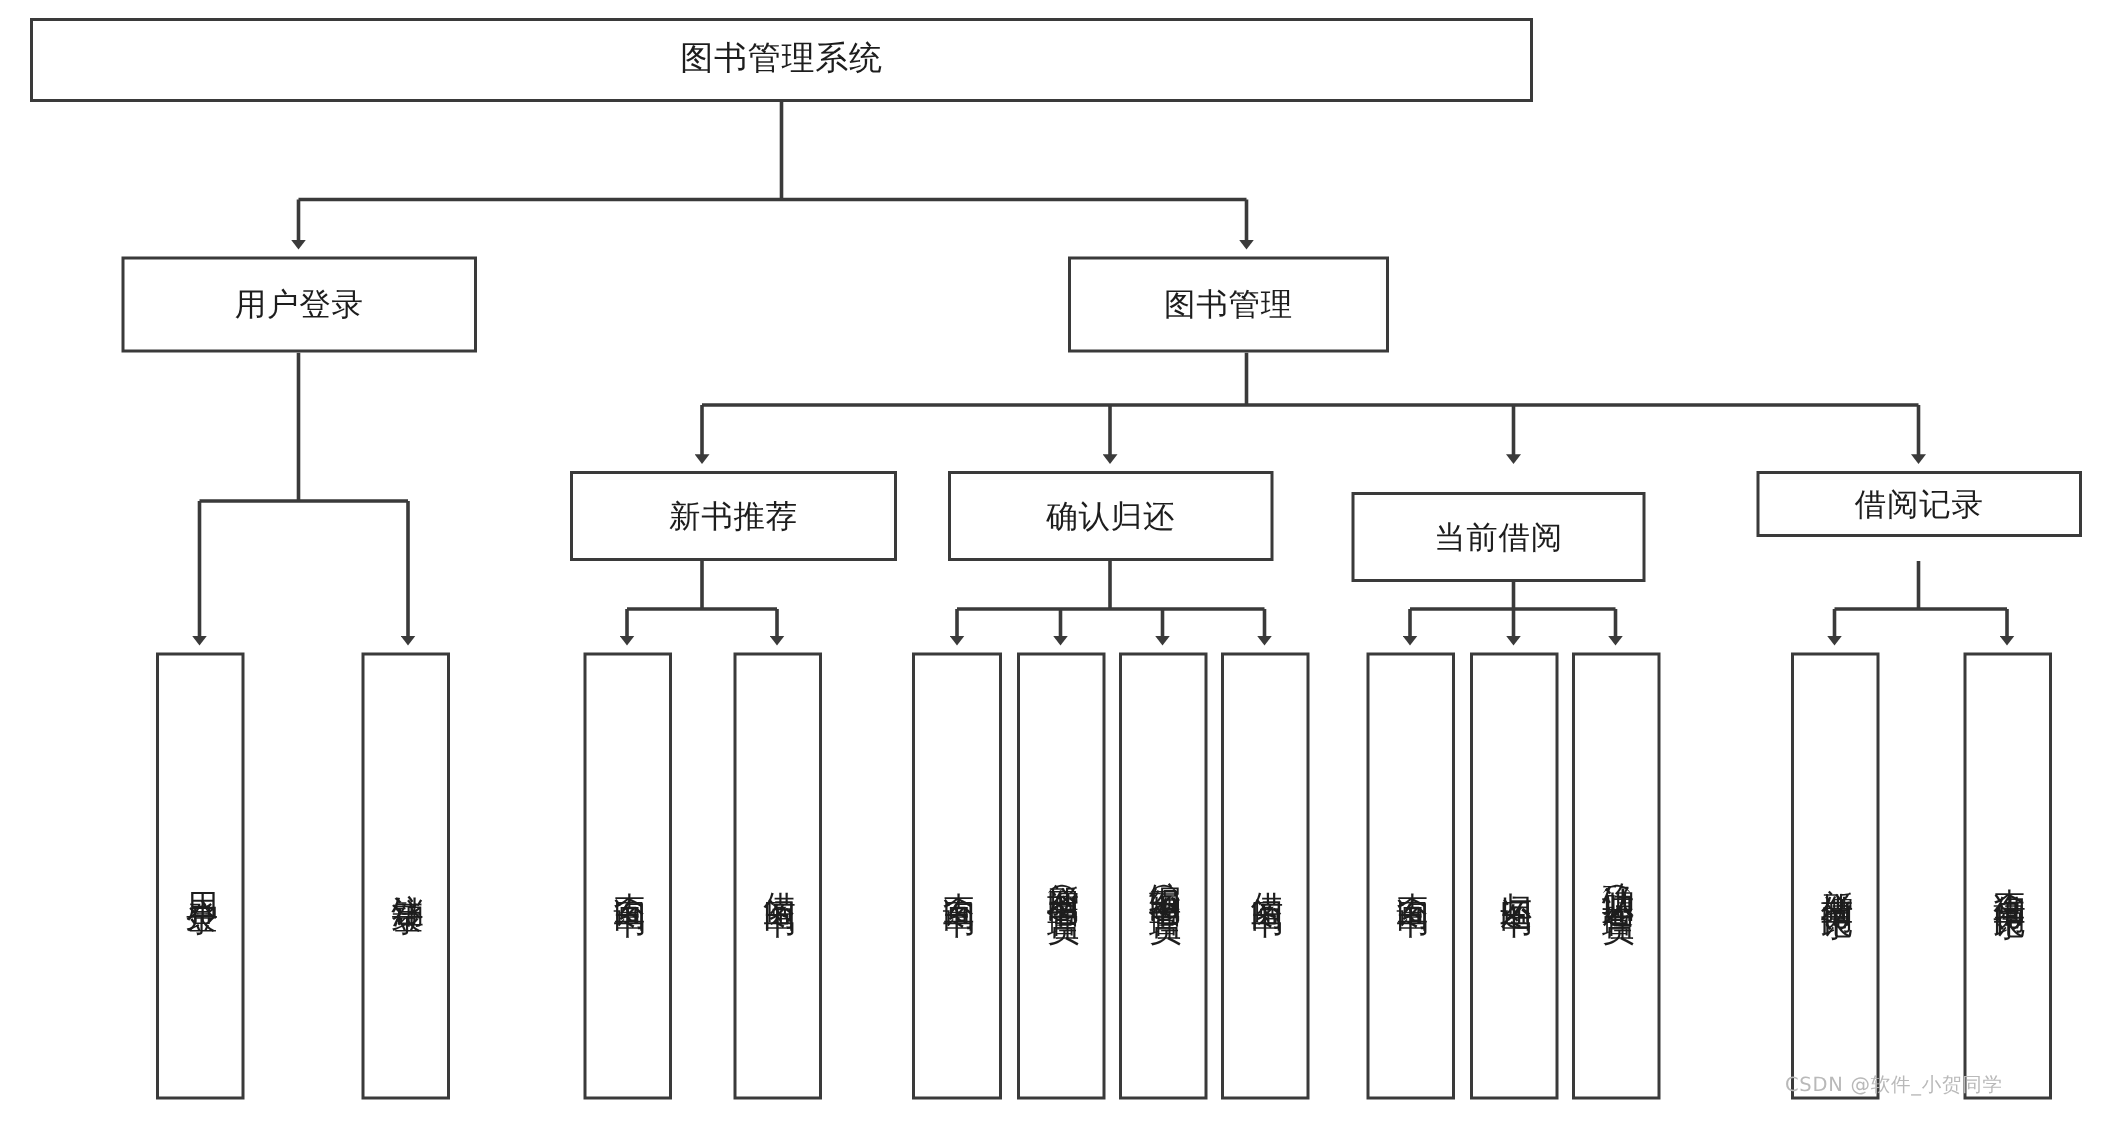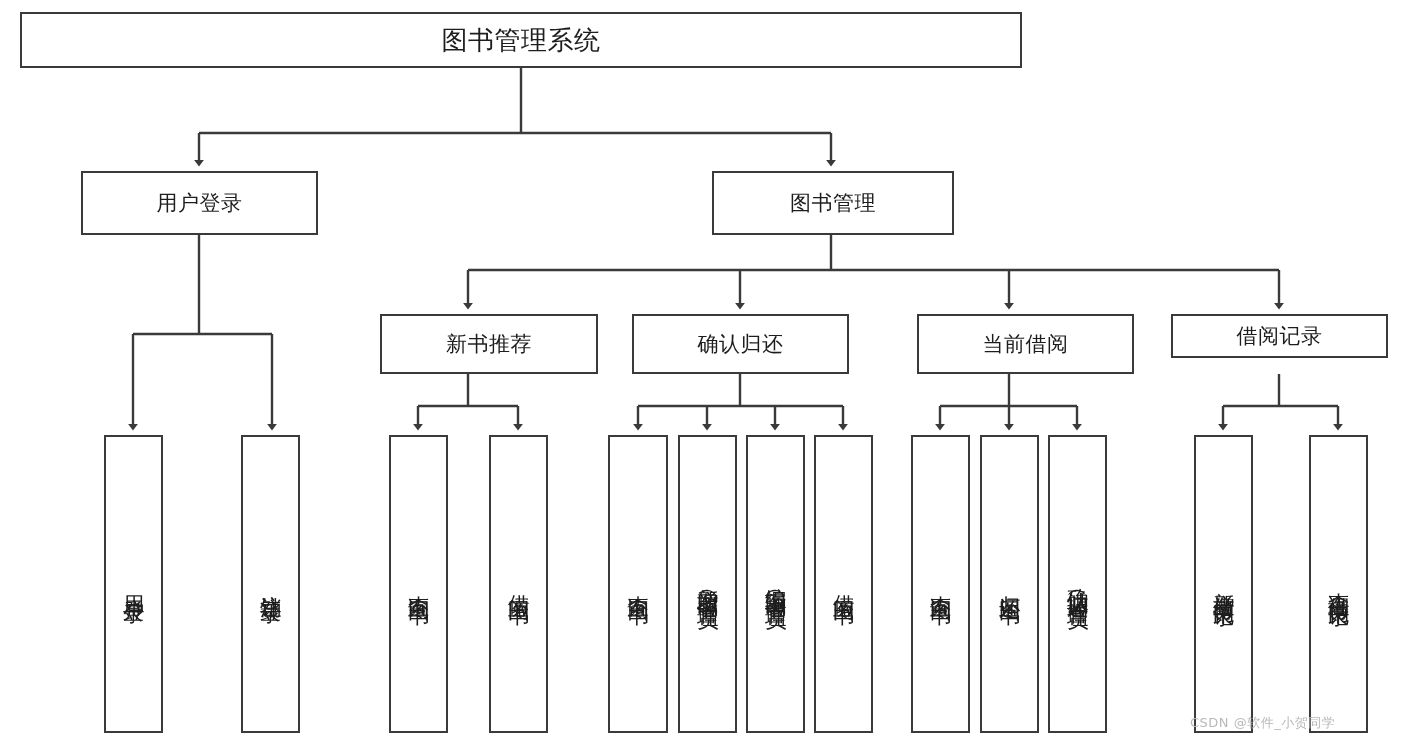--- a/index.html
+++ b/index.html
@@ -36,21 +36,21 @@
     justify-content: center;
     color: #1d1d1d;
     line-height: 1.18;
   }
   .node-h {
     font-size: 21px;
     letter-spacing: 0.5px;
     white-space: nowrap;
   }
   .node-h.root {
-    font-size: 26px;
+    font-size: 22px;
   }
   .node-v {
     font-size: 21.5px;
     writing-mode: vertical-rl;
     text-orientation: upright;
     -webkit-text-orientation: upright;
     letter-spacing: 3px;
     white-space: nowrap;
     padding: 2px 0;
   }
@@ -125,31 +125,31 @@
     </g>
   </svg>
 
   <div class="node node-h root" style="left:20px; top:12px; width:1002px; height:56px;">
     <span>图书管理系统</span>
   </div>
 
   <div class="node node-h" style="left:81px; top:171px; width:237px; height:64px;">
     <span>用户登录</span>
   </div>
-  <div class="node node-h" style="left:712px; top:171px; width:242px; height:64px;text-align:right;">
+  <div class="node node-h" style="left:712px; top:171px; width:214px; height:64px;text-align:right;">
     <span>图书管理</span>
   </div>
 
   <div class="node node-h" style="left:360px; top:314px; width:218px; height:60px;margin-left:20px;">
     <span>新书推荐</span>
   </div>
   <div class="node node-h" style="left:632px; top:314px; width:217px; height:60px;">
     <span>确认归还</span>
   </div>
-  <div class="node node-h" style="left:901px; top:314px; width:217px; height:60px;margin-left:16px;">
+  <div class="node node-h" style="left:901px; top:328px; width:196px; height:60px;">
     <span>当前借阅</span>
   </div>
   <div class="node node-h" style="left:1171px; top:314px; width:217px; height:44px;">
     <span>借阅记录</span>
   </div>
 
   <div class="node node-v" style="left:104px; top:435px; width:59px; height:298px;">
     <span class="vtext">用户登录</span>
   </div>
   <div class="node node-v" style="left:241px; top:435px; width:59px; height:298px;">

